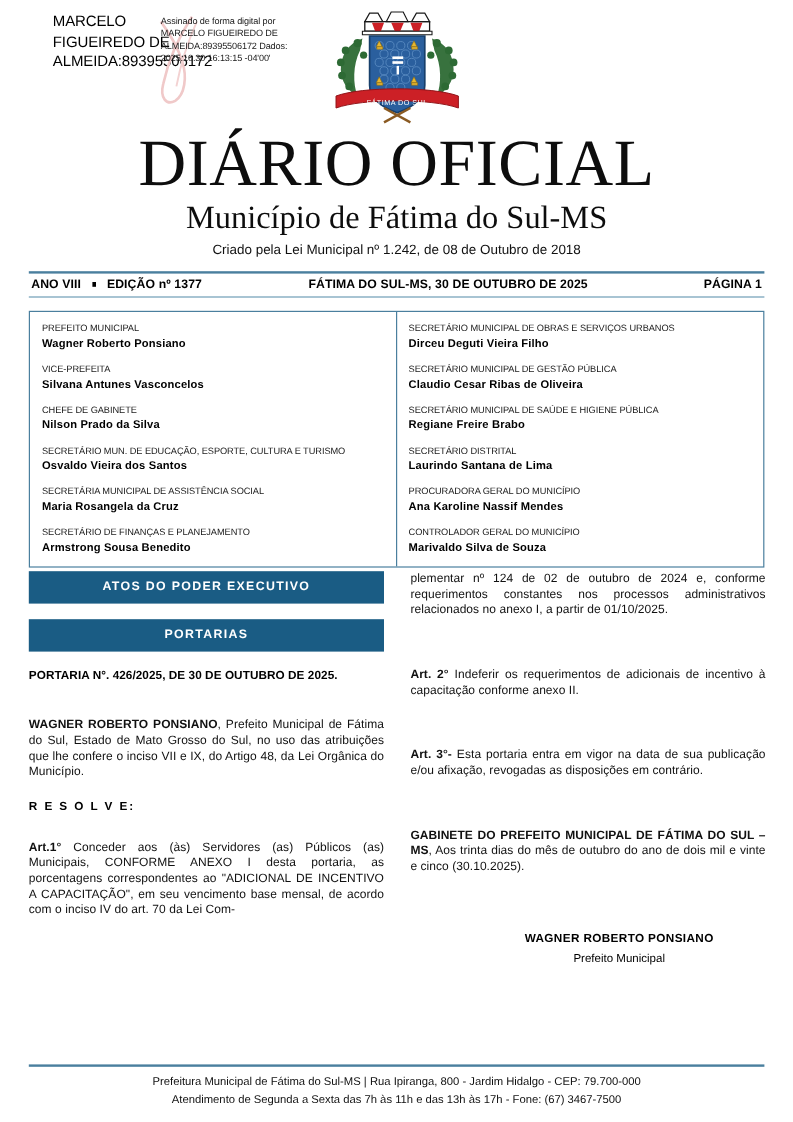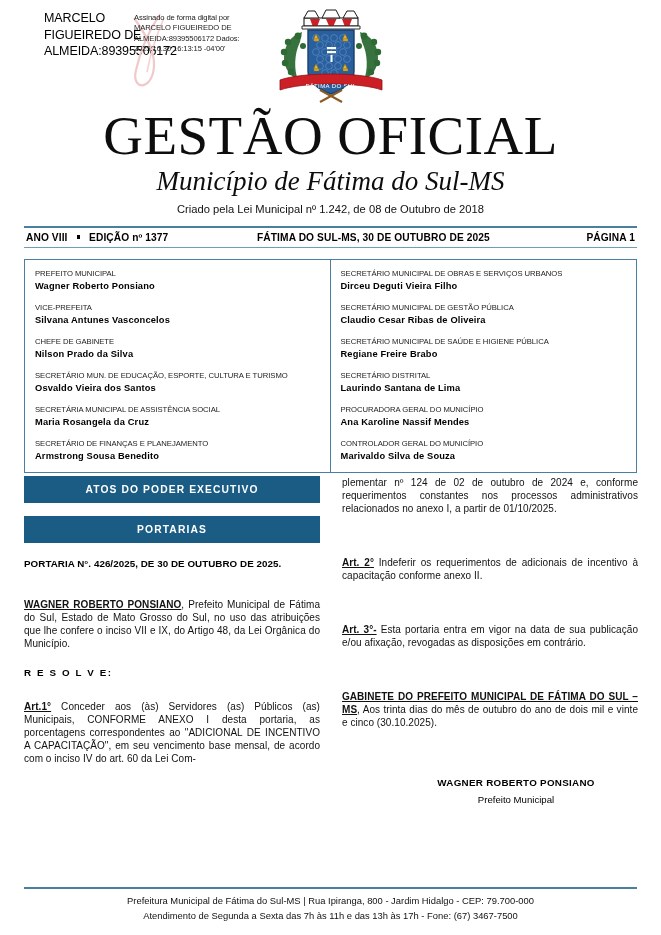--- a/index.html
+++ b/index.html
@@ -84,21 +84,20 @@
     letter-spacing: 0.5px;
     color: #0d0d0d;
   }
   .dosub {
     font-family: "Liberation Serif", serif;
     font-size: 27px;
     line-height: 30px;
     font-weight: 400;
     margin-top: 2px;
     color: #0d0d0d;
-    font-style: italic;
   }
   .docreated {
     font-size: 11.2px;
     line-height: 14px;
     margin-top: 6px;
     color: #111;
   }
 
   
   .edition-wrap {
@@ -188,21 +187,21 @@
 
   .p {
     font-size: 10px;
     line-height: 13px;
     text-align: justify;
     color: #111;
     margin: 0 0 17px 0;
     letter-spacing: 0.05px;
   }
   .p.tight { margin-bottom: 0; }
-  .p b, .p strong { font-weight: bold; text-decoration: underline; }
+  .p b, .p strong { font-weight: bold; }
 
   .portaria-title {
     font-size: 9.8px;
     font-weight: bold;
     line-height: 16px;
     margin: 6px 0 26px 0;
     letter-spacing: 0.05px;
   }
 
   .resolve {
@@ -336,21 +335,21 @@
     <g stroke="#8a5a22" stroke-width="2" fill="none">
       <path d="M48 84 L 70 96"></path>
         <path d="M70 84 L 48 96"></path>
     </g>
 
     <path d="M8 74 C 30 66, 88 66, 110 74 L 110 84 C 88 76, 30 76, 8 84 Z" fill="#cc2026" stroke="#8e1318" stroke-width="0.8"></path>
     <text x="59" y="81.5" font-family="Liberation Sans, sans-serif" font-size="6" fill="#ffffff" text-anchor="middle" letter-spacing="0.4">FÁTIMA DO SUL</text>
   </svg>
 
   <div class="masthead">
-    <div class="dotitle">GESTÃO OFICIAL</div>
+    <div class="dotitle">DIÁRIO OFICIAL</div>
     <div class="dosub">Município de Fátima do Sul-MS</div>
     <div class="docreated">Criado pela Lei Municipal nº 1.242, de 08 de Outubro de 2018</div>
   </div>
 
   <div class="edition-wrap">
     <div class="rule"></div>
     <div class="edition-row">
       <div class="ed-left">
         <span>ANO VIII</span>
         <span class="ed-sep"></span>
@@ -422,21 +421,21 @@
     <div class="col">
       <div class="banner">ATOS DO PODER EXECUTIVO</div>
       <div class="banner">PORTARIAS</div>
 
       <div class="portaria-title">PORTARIA N°. 426/2025, DE 30 DE OUTUBRO DE 2025.</div>
 
       <p class="p"><b>WAGNER ROBERTO PONSIANO</b><span>, Prefeito Municipal de Fátima do Sul, Estado de Mato Grosso do Sul, no uso das atribuições que lhe confere o inciso VII e IX, do Artigo 48, da Lei Orgânica do Município.</span></p>
 
       <div class="resolve">R E S O L V E:</div>
 
-      <p class="p tight"><b>Art.1°</b><span> Conceder aos (às) Servidores (as) Públicos (as) Municipais, CONFORME ANEXO I desta portaria, as porcentagens correspondentes ao "ADICIONAL DE INCENTIVO A CAPACITAÇÃO", em seu vencimento base mensal, de acordo com o inciso IV do art. 60 da Lei Com-</span></p>
+      <p class="p tight"><b>Art.1°</b><span> Conceder aos (às) Servidores (as) Públicos (as) Municipais, CONFORME ANEXO I desta portaria, as porcentagens correspondentes ao "ADICIONAL DE INCENTIVO A CAPACITAÇÃO", em seu vencimento base mensal, de acordo com o inciso IV do art. 70 da Lei Com-</span></p>
     </div>
 
     <div class="col">
       <p class="p">plementar nº 124 de 02 de outubro de 2024 e, conforme requerimentos constantes nos processos administrativos relacionados no anexo I, a partir de 01/10/2025.</p>
 
       <div class="spacer-24"></div>
 
       <p class="p"><b>Art. 2°</b><span> Indeferir os requerimentos de adicionais de incentivo à capacitação conforme anexo II.</span></p>
 
       <div class="spacer-24"></div>

